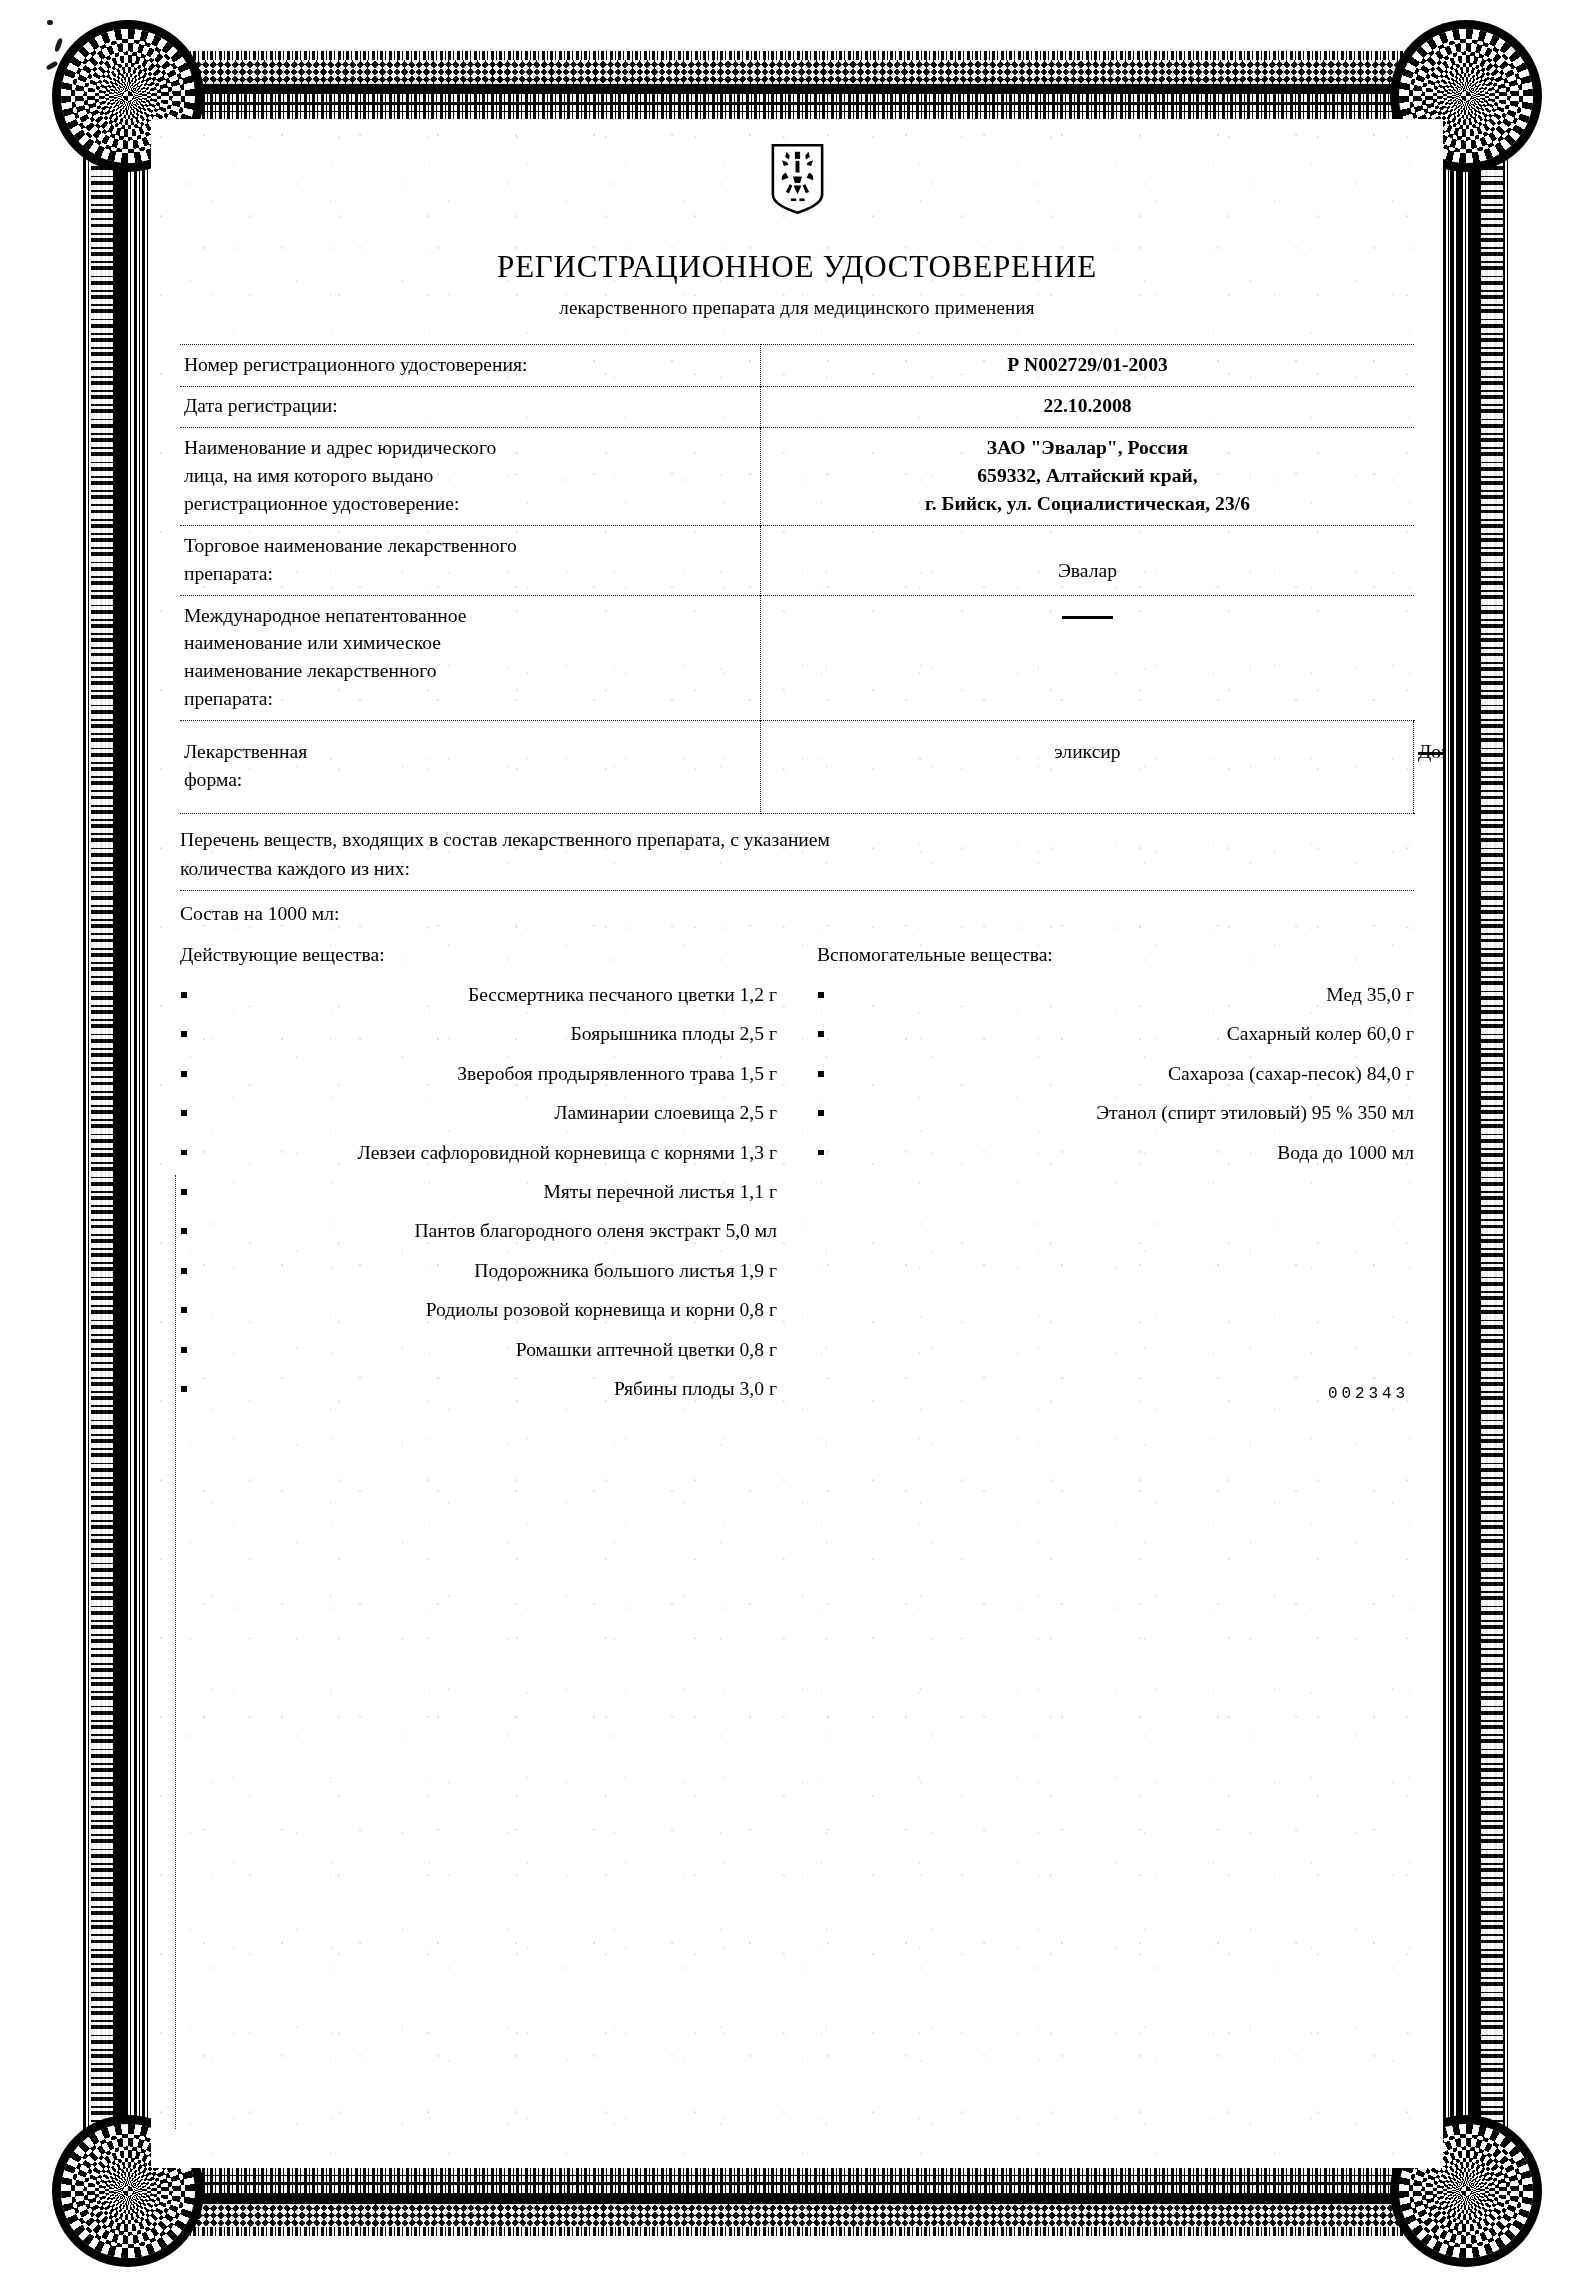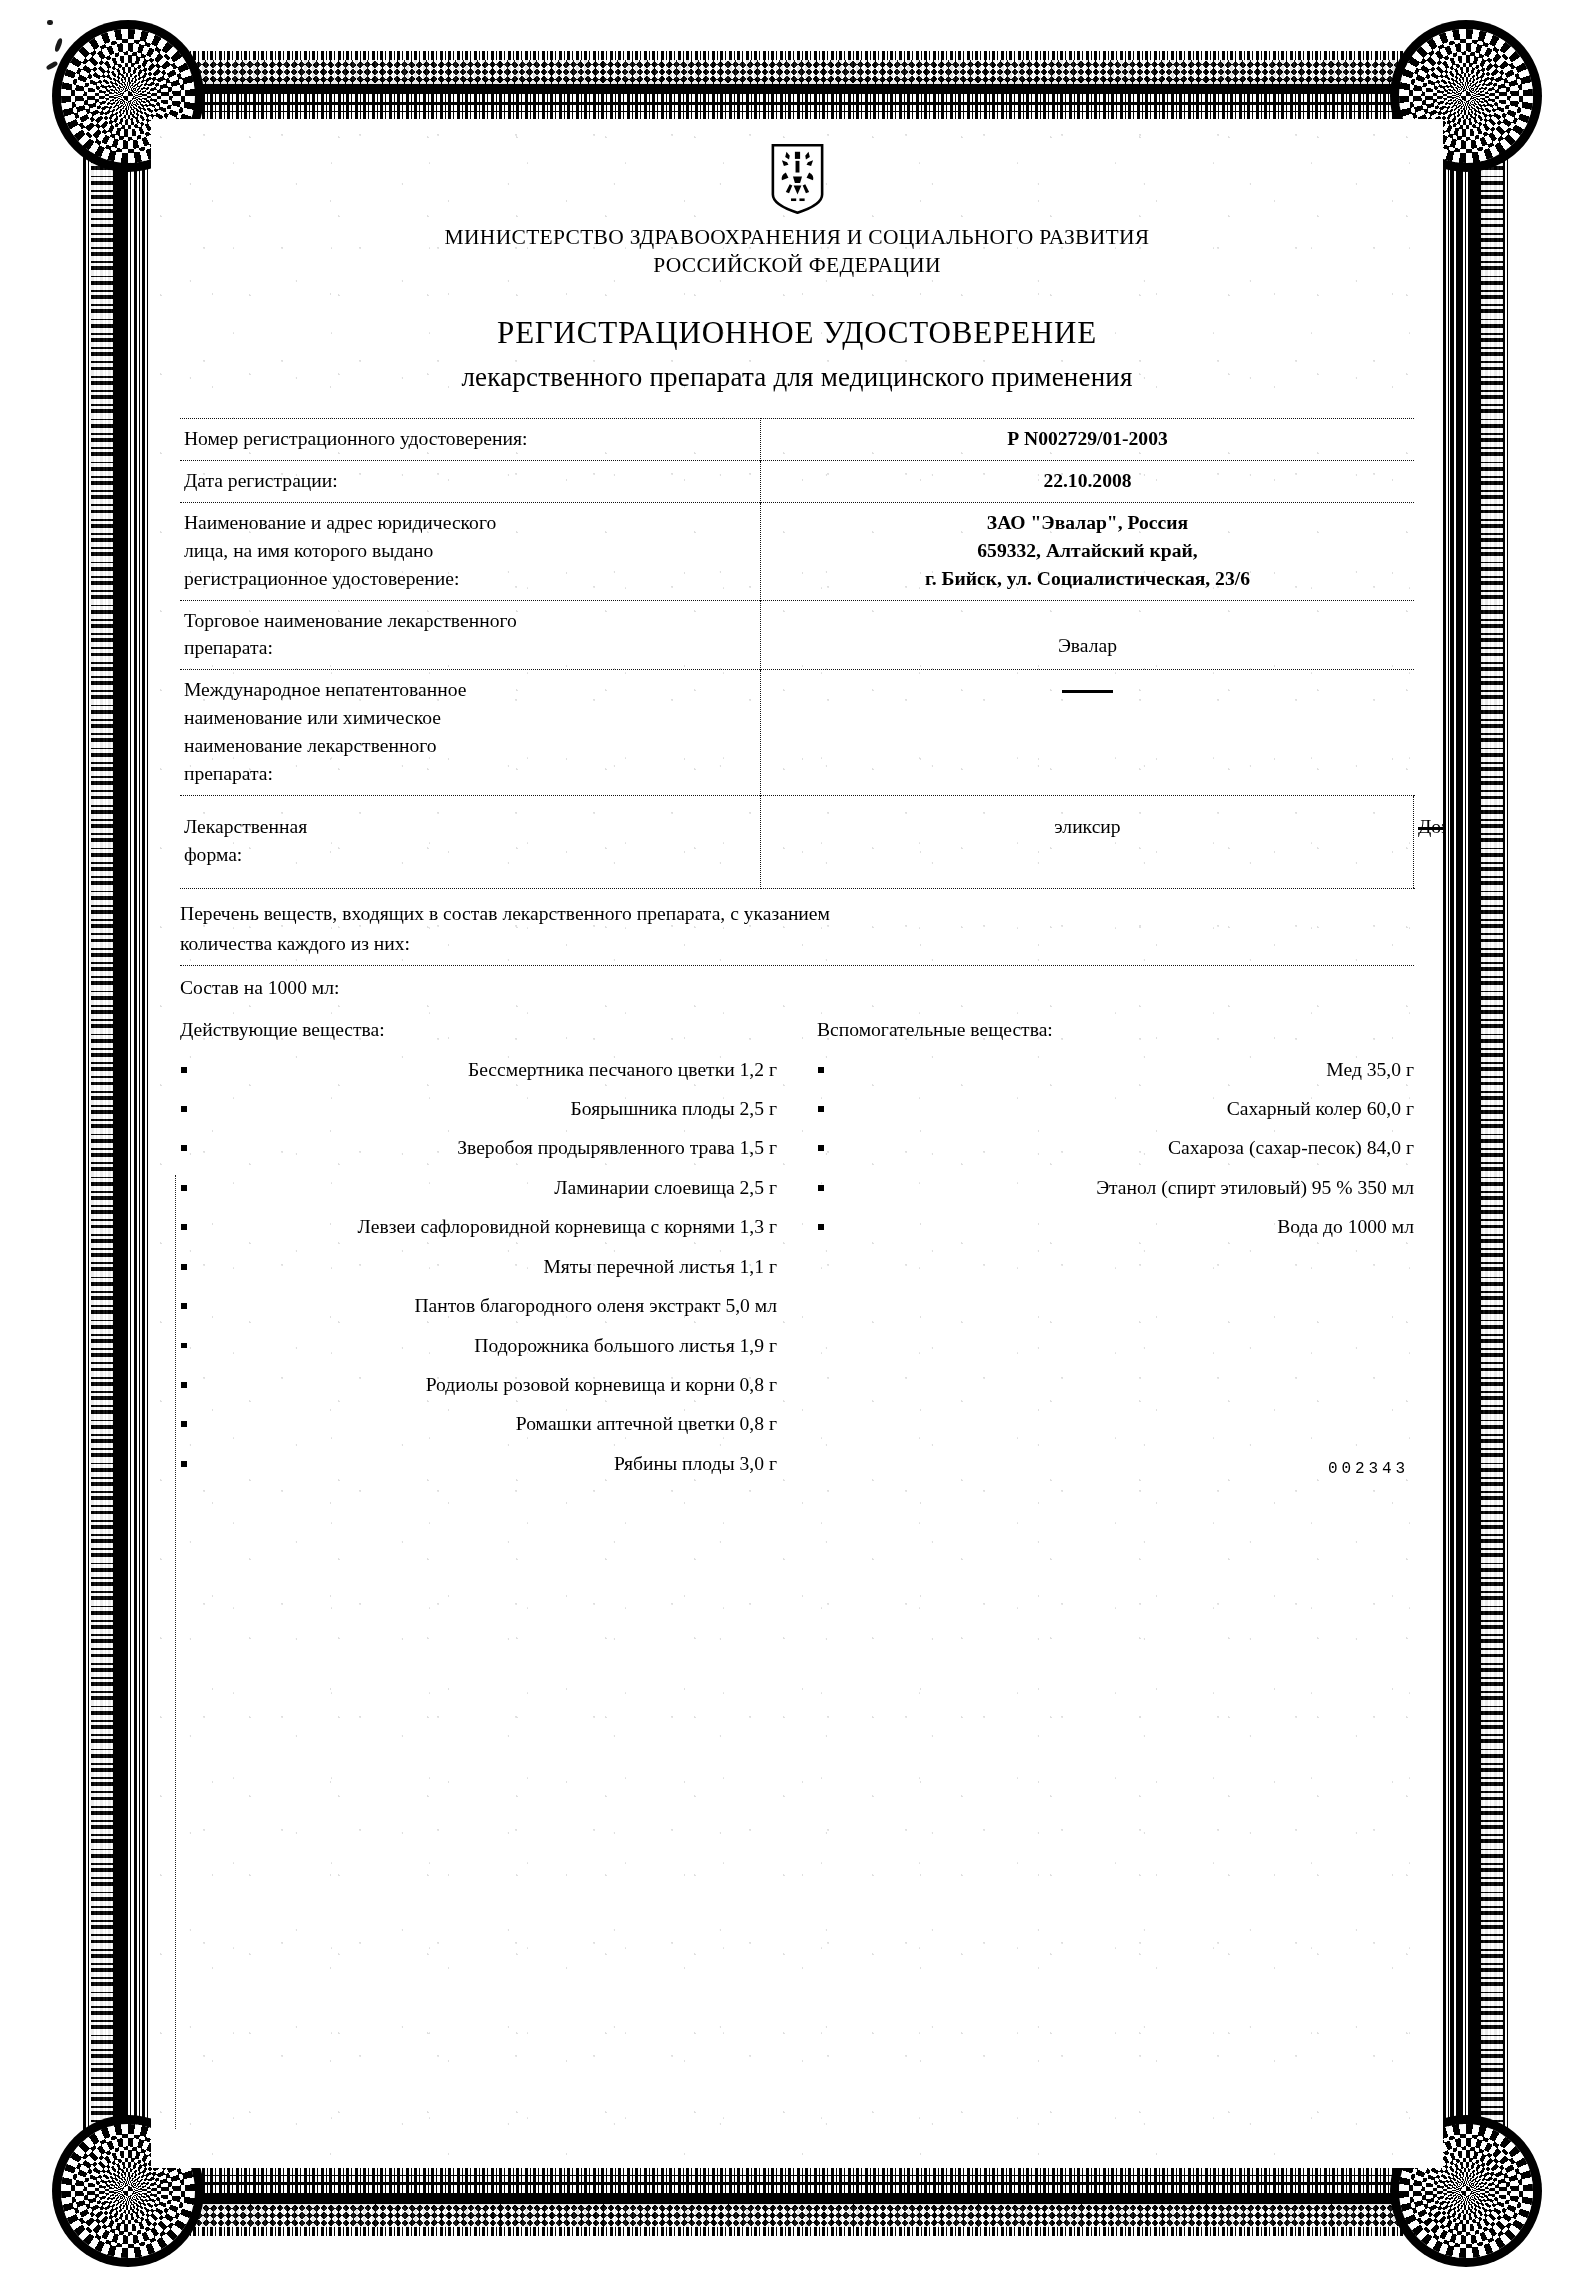--- a/index.html
+++ b/index.html
@@ -186,21 +186,21 @@
 
   .title-main {
     text-align: center;
     font-size: 31px;
     letter-spacing: 0.8px;
     margin-top: 35px;
     font-weight: 400;
   }
   .title-sub {
     text-align: center;
-    font-size: 27px;
+    font-size: 19px;
     margin-top: 11.7px;
     letter-spacing: 0.2px;
     font-weight: 400;
   }
 
   
   .reg-table {
     margin-top: 25px;
     width: 100%;
     border-collapse: collapse;
@@ -367,24 +367,20 @@
           <path d="M60 44 q8 4 6 12 l-10 -4 z" fill="#000"></path>
           <path d="M35 50 h14 l-3 10 h-8 z" fill="#000"></path>
           <path d="M30 62 l-6 12 5 2 5 -12 z" fill="#000"></path>
           <path d="M54 62 l6 12 -5 2 -5 -12 z" fill="#000"></path>
           <path d="M36 64 h12 l-6 14 z" fill="#000"></path>
           <rect x="32" y="84" width="8" height="4" fill="#000"></rect>
           <rect x="45" y="84" width="8" height="4" fill="#000"></rect>
         </svg>
       </div>
 
-      <div class="ministry">
-        <div>МИНИСТЕРСТВО ЗДРАВООХРАНЕНИЯ  И СОЦИАЛЬНОГО РАЗВИТИЯ</div>
-        <div>РОССИЙСКОЙ ФЕДЕРАЦИИ</div>
-      </div>
 
       <div class="title-main">РЕГИСТРАЦИОННОЕ УДОСТОВЕРЕНИЕ</div>
       <div class="title-sub">лекарственного препарата для медицинского применения</div>
 
       <table class="reg-table">
         <tbody>
           <tr class="dotted-row">
             <td class="lbl-cell">Номер регистрационного удостоверения:</td>
             <td class="val-cell">Р N002729/01-2003</td>
           </tr>

